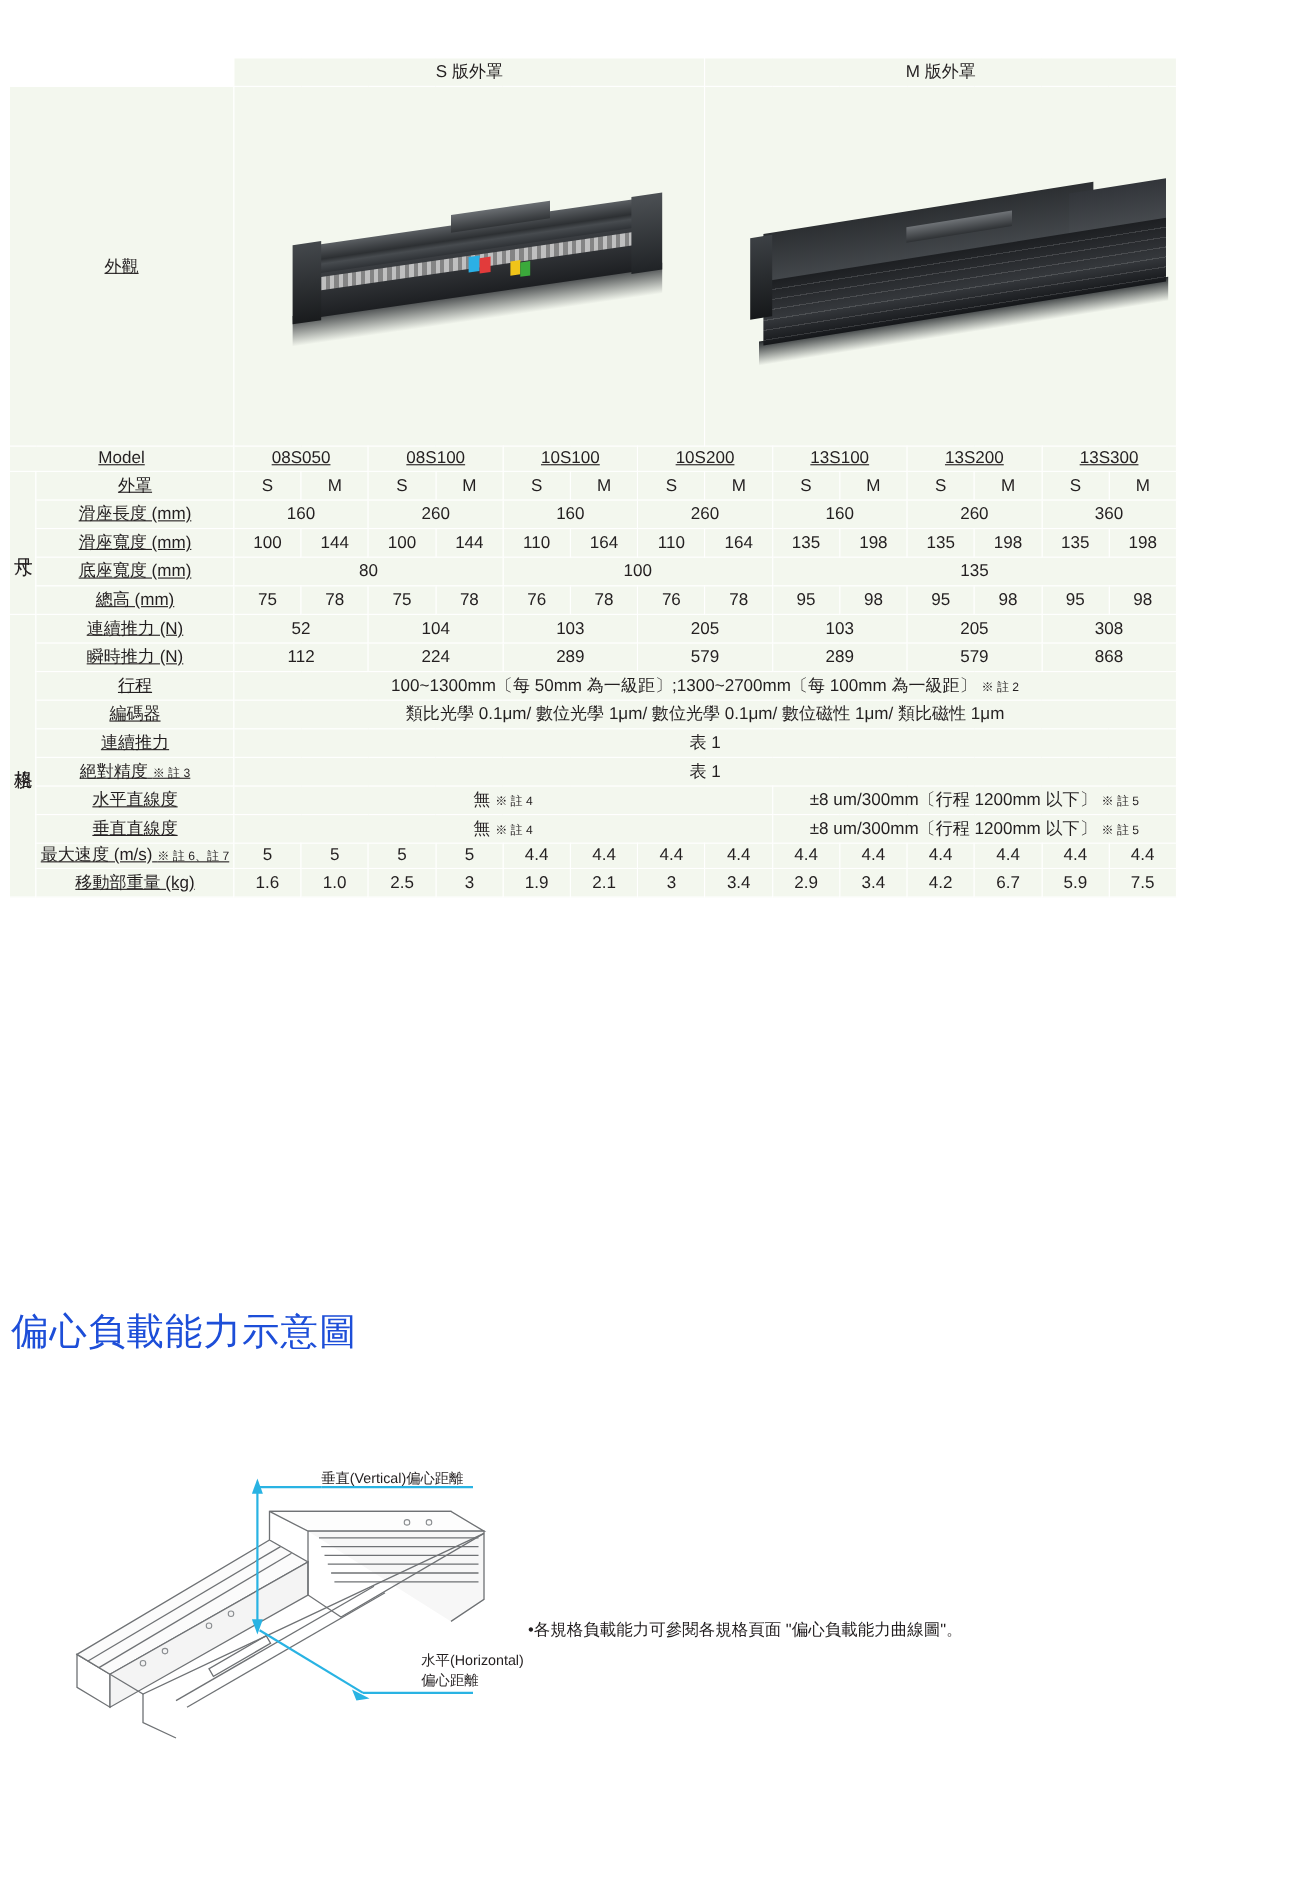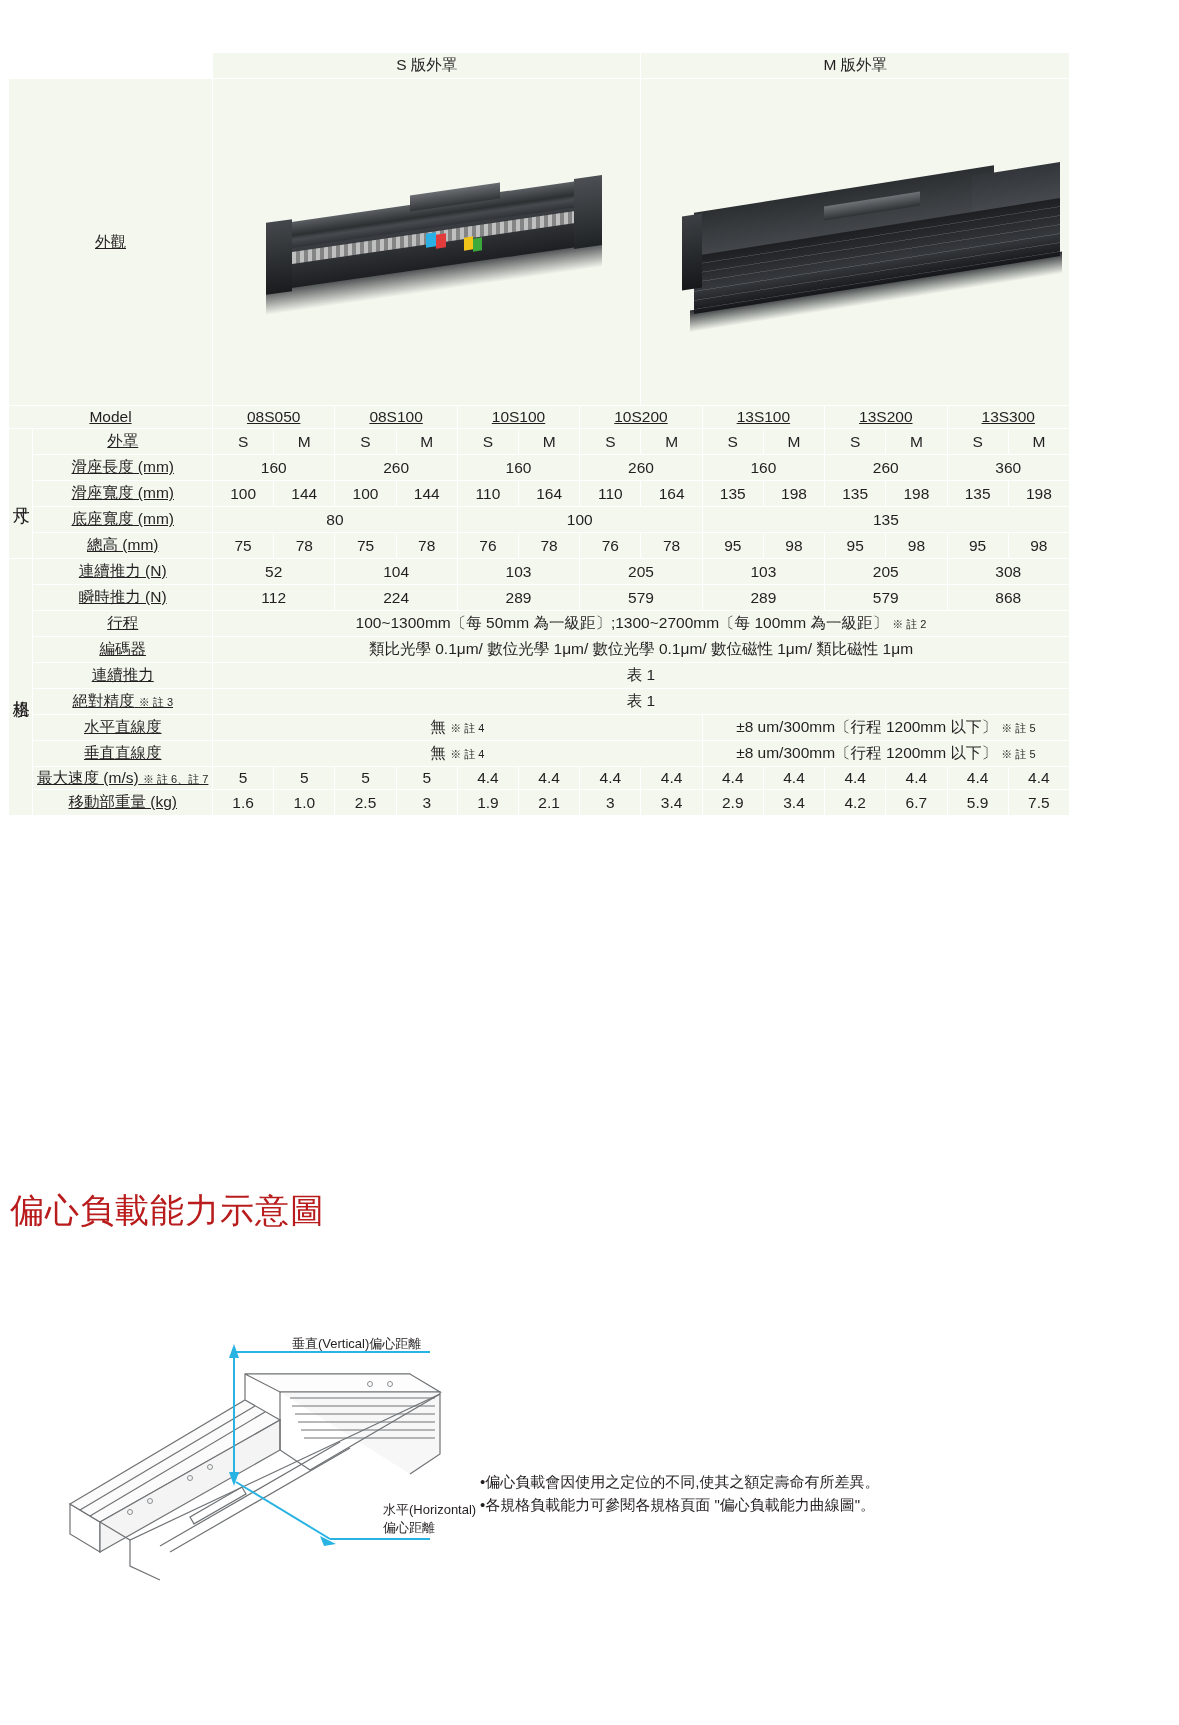--- a/index.html
+++ b/index.html
@@ -69,21 +69,21 @@
            background:repeating-linear-gradient(0deg, rgba(255,255,255,.13) 0 1px, rgba(0,0,0,0) 1px 9px);
            transform:skewY(-9deg); }
   .m-slider { position:absolute; left:182px; top:118px; width:96px; height:14px;
            background:linear-gradient(180deg,#6f7377,#2f3235); transform:skewY(-9deg); }
   .m-endcap { position:absolute; left:40px; top:134px; width:20px; height:74px;
            background:linear-gradient(180deg,#3c4044,#16181a); transform:skewY(-9deg); }
   .m-shadow { position:absolute; left:48px; top:200px; width:372px; height:22px;
            background:linear-gradient(180deg,#262a2d,#ffffff00); transform:skewY(-9deg); }
 
   
-  .sec-title { position:absolute; left:10px; top:1188px; font-size:34px; letter-spacing:1px; color:#b91c1c; }
+  .sec-title { position:absolute; left:10px; top:1188px; font-size:34px; letter-spacing:1px; color:#1d4ed8; }
   .diagram { position:absolute; left:40px; top:1298px; width:470px; height:250px;margin-top:36px; }
   .notes { position:absolute; left:480px; top:1470px; font-size:15px; line-height:1.55; color:#231f20; }
   .notes div { white-space:nowrap; }
 </style>
 </head>
 <body>
 
 <div class="spec-wrap">
 <table class="spec">
   <colgroup>
@@ -393,15 +393,14 @@
       <polygon points="296,210 280,202 284,212" fill="#29b3e3" stroke="none"></polygon>
       <line x1="290" y1="205" x2="390" y2="205"></line>
     </g>
     <text x="252" y="14" font-size="13" fill="#231f20" font-family="'Liberation Sans',sans-serif">垂直(Vertical)偏心距離</text>
     <text x="343" y="180" font-size="13" fill="#231f20" font-family="'Liberation Sans',sans-serif">水平(Horizontal)</text>
     <text x="343" y="198" font-size="13" fill="#231f20" font-family="'Liberation Sans',sans-serif">偏心距離</text>
   </svg>
 </div>
 
 <div class="notes">
-  <div>•偏心負載會因使用之定位的不同,使其之額定壽命有所差異。</div>
   <div>•各規格負載能力可參閱各規格頁面 "偏心負載能力曲線圖"。</div>
 </div>
 
 </body></html>

